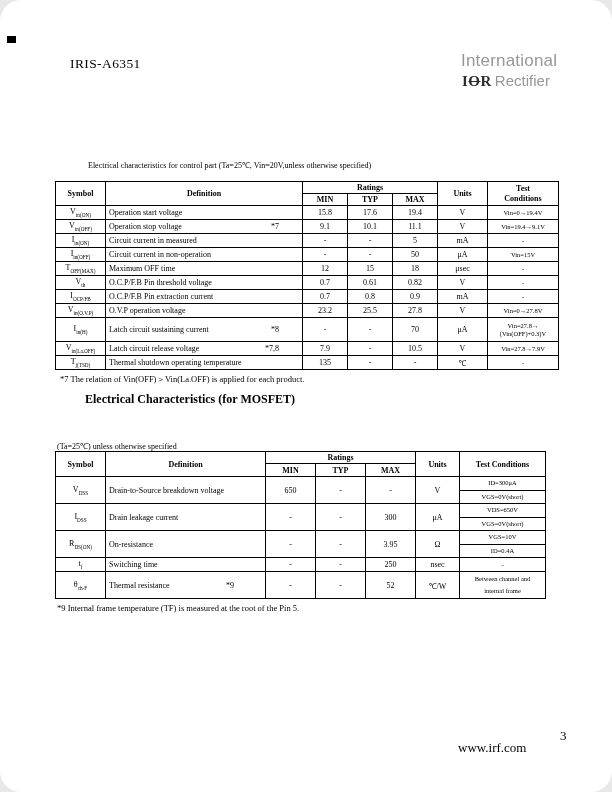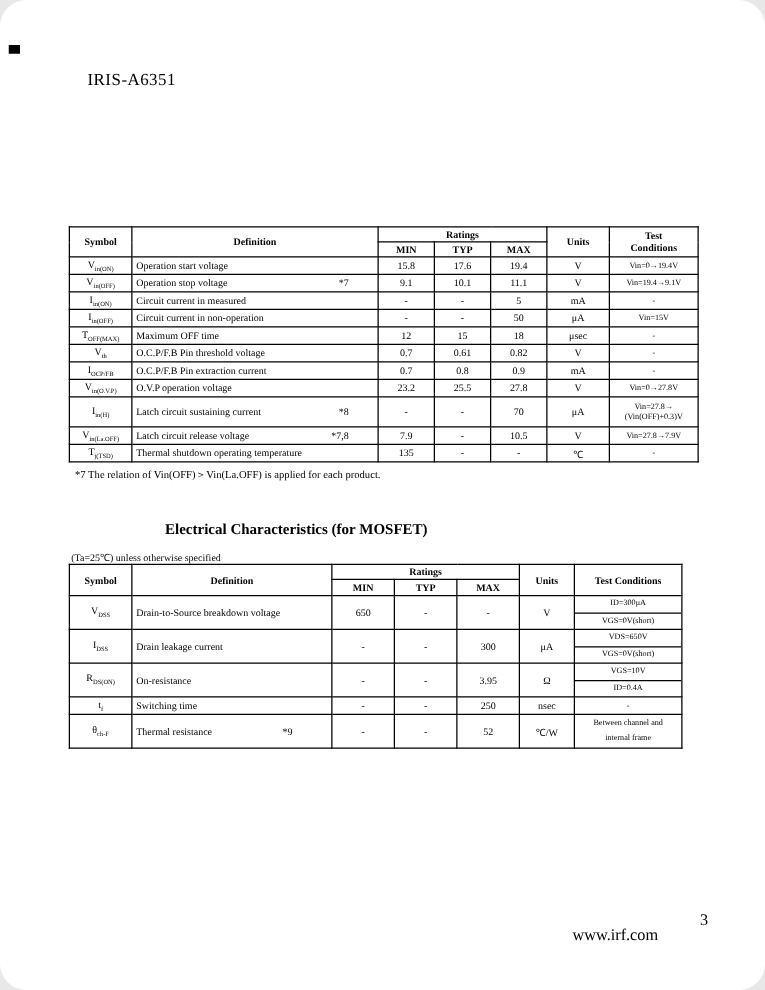--- a/index.html
+++ b/index.html
@@ -15,21 +15,21 @@
 
   .logo { position:absolute; left:461px; top:51px; }
   .logo-line1 { font-family:"Liberation Sans", sans-serif; font-size:17px; color:#96969c; letter-spacing:0.2px; }
   .logo-line2 { display:flex; align-items:baseline; gap:3px; margin-top:1px; padding-left:1px; }
   .logo-mark { font-family:"Liberation Serif", serif; font-weight:bold; font-size:15px; color:#2c2c31; letter-spacing:0.5px; }
   .logo-mark .strike { text-decoration:line-through; }
   .logo-rect { font-family:"Liberation Sans", sans-serif; font-size:15px; color:#96969c; }
 
   .sec-title { position:absolute; font-size:12px; font-weight:bold; }
   #sec1-title { left:85px; top:131px; }
-  #sec2-title { left:85px; top:416px;margin-left:47px; }
+  #sec2-title { left:85px; top:392px; }
   .sec-sub { position:absolute; font-size:8px; }
   #sec1-sub { left:88px; top:159px; }
   #sec2-sub { left:57px; top:440px; }
 
   .t { position:absolute; border-collapse:collapse; table-layout:fixed; background:#fff; }
   .t th, .t td { border:1px solid #000; overflow:hidden; vertical-align:middle; }
   .t th { font-weight:bold; font-size:8px; text-align:center; padding:0 1px; }
   .t td { font-size:8px; padding:0 1px; }
   .t1 { left:55px; top:181px; }
   .t2 { left:55px; top:451px; }
@@ -52,21 +52,29 @@
 </style>
 </head>
 <body>
 
 <div class="page">
 
   <div class="crop-mark"></div>
 
   <div id="doc-id">IRIS-A6351</div>
 
-
+  <div class="logo">
+    <div class="logo-line1">International</div>
+    <div class="logo-line2">
+      <span class="logo-mark"><span>I</span><span class="strike">O</span><span>R</span></span>
+      <span class="logo-rect">Rectifier</span>
+    </div>
+  </div>
+
+  <div class="sec-sub" id="sec1-sub">Electrical characteristics for control part (Ta=25℃, Vin=20V,unless otherwise specified)</div>
 
   <table class="t t1">
     <colgroup>
         <col style="width:50px">
         <col style="width:197px">
         <col style="width:45px">
         <col style="width:45px">
         <col style="width:45px">
         <col style="width:50px">
         <col style="width:71px">
@@ -355,17 +363,18 @@
         <td class="c">52</td>
         <td class="c">℃/W</td>
         <td class="cond" style="padding:0">
           <div class="cl">Between channel and</div>
           <div class="cl">internal frame</div>
         </td>
       </tr>
     </tbody>
   </table>
 
+  <div class="note-block" id="note9">*9 Internal frame temperature (TF) is measured at the root of the Pin 5.</div>
 
   <div class="footer-url">www.irf.com</div>
   <div class="footer-page">3</div>
 
 </div>
 
 </body></html>

